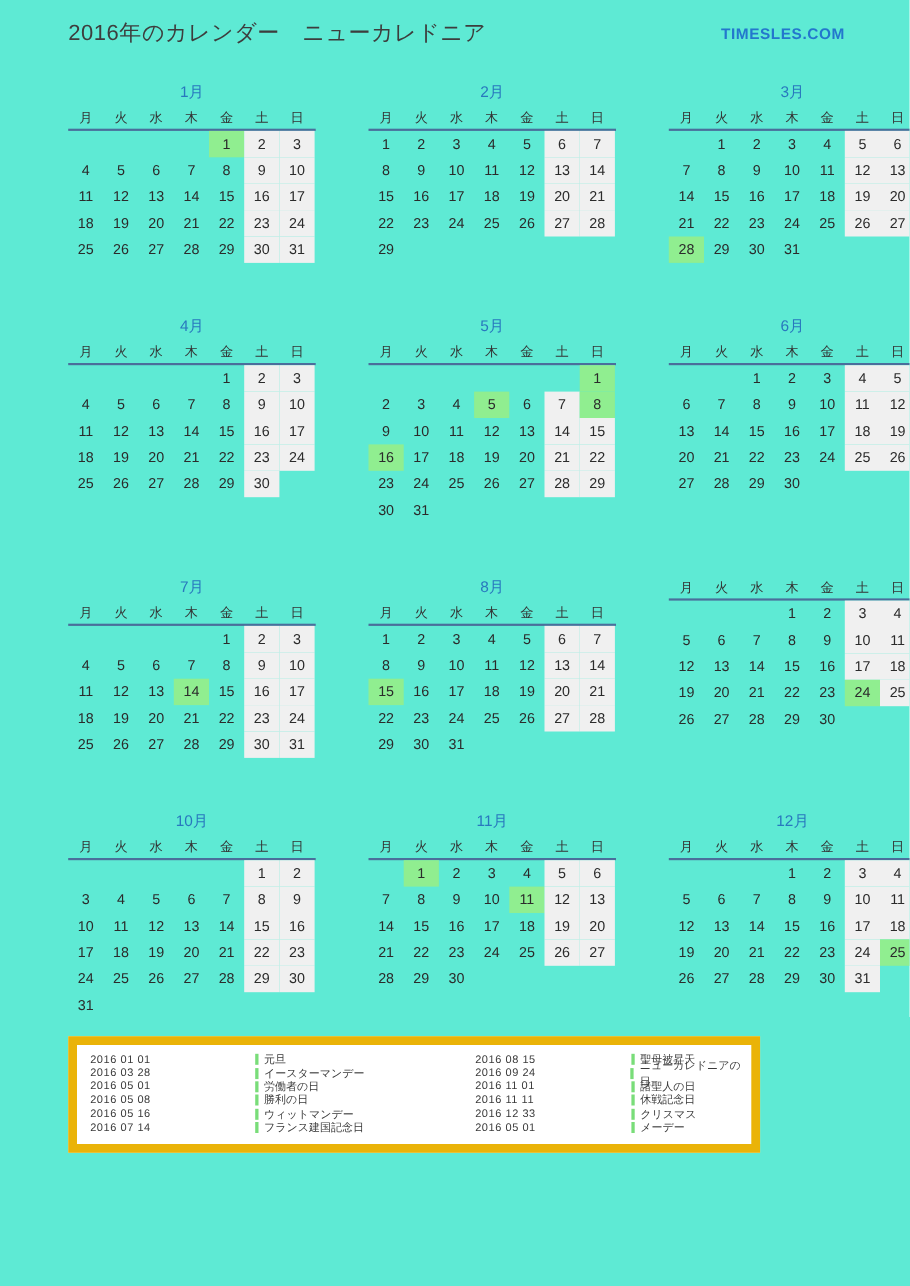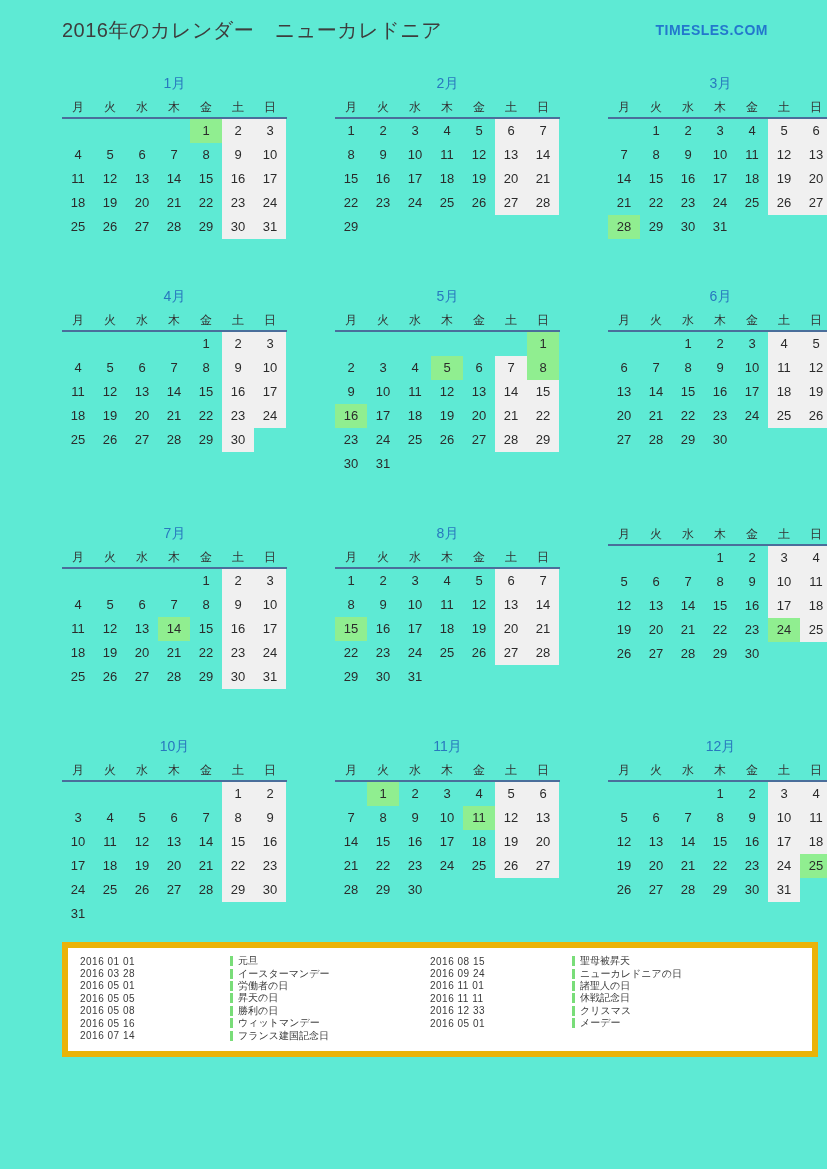--- a/index.html
+++ b/index.html
@@ -18,21 +18,21 @@
   .site-logo{font-size:14px;color:var(--logo);letter-spacing:0.5px;margin-top:4px;text-decoration:none;font-weight:600;}
   .months{display:grid;grid-template-columns:repeat(3,225px);column-gap:10px;row-gap:22px;margin:32px 0 0 62px;align-items:start;gap:48px;}
   .month{width:225px;}
   .month-title{color:var(--accent);font-size:14px;text-align:center;height:18px;line-height:18px;margin-bottom:5px;}
   .weekdays{display:grid;grid-template-columns:repeat(7,32px);border-bottom:2px solid var(--line);}
   .weekdays span{font-size:12px;color:#333;text-align:center;line-height:20px;height:20px;}
   .days{display:grid;grid-template-columns:repeat(7,32px);grid-auto-rows:24px;}
   .day{font-size:13px;color:#2b2b2b;text-align:center;line-height:24px;}
   .day.weekend{background:var(--weekend);}
   .day.holiday{background:var(--holiday);}
-  .legend{margin:16px 0 0 62px;width:756px;box-sizing:border-box;border:6px solid #eab308;display:flex;padding:7px 0 9px 12px;background:#fff;}
+  .legend{margin:16px 0 0 62px;width:629px;box-sizing:border-box;border:8px solid #eab308;display:flex;padding:7px 0 9px 12px;background:#fff;}
   .legend-column{display:flex;flex-direction:column;}
   .legend-column.left{width:350px;}
   .legend-column.right{flex:1;}
   .legend-row{display:flex;align-items:center;height:12.4px;}
   .legend-date{font-size:10px;color:#3a3a3a;letter-spacing:0.5px;}
   .legend-column.left .legend-date{width:150px;}
   .legend-column.right .legend-date{width:142px;}
   .legend-bar{width:3px;height:10px;background:var(--legendbar);margin-right:5px;flex:0 0 3px;}
   .legend-name{font-size:10px;color:#3a3a3a;}
 </style>
@@ -660,25 +660,20 @@
           <span class="legend-date">2016 03 28</span>
           <span class="legend-bar"></span>
           <span class="legend-name">イースターマンデー</span>
         </div>
         <div class="legend-row">
           <span class="legend-date">2016 05 01</span>
           <span class="legend-bar"></span>
           <span class="legend-name">労働者の日</span>
         </div>
         <div class="legend-row">
-          <span class="legend-date">2016 05 05</span>
-          <span class="legend-bar"></span>
-          <span class="legend-name">昇天の日</span>
-        </div>
-        <div class="legend-row">
           <span class="legend-date">2016 05 08</span>
           <span class="legend-bar"></span>
           <span class="legend-name">勝利の日</span>
         </div>
         <div class="legend-row">
           <span class="legend-date">2016 05 16</span>
           <span class="legend-bar"></span>
           <span class="legend-name">ウィットマンデー</span>
         </div>
         <div class="legend-row">

